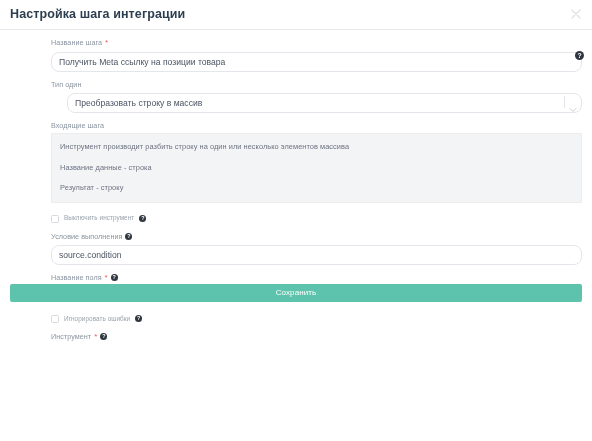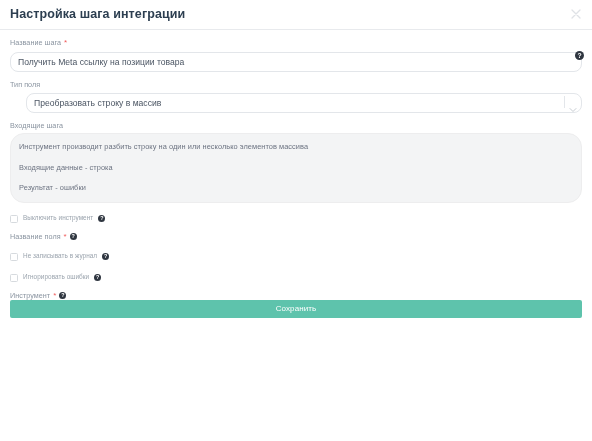--- a/index.html
+++ b/index.html
@@ -45,20 +45,21 @@
     height: 14px;
     cursor: pointer;
   }
   .close-icon svg { display: block; }
 
   
   .modal-body {
     position: relative;
     padding: 0 10px;
     box-sizing: border-box;
+    margin-left: 41px;
   }
   .top-help {
     position: absolute;
     right: 8px;
     top: 12px;
   }
 
   .field-block { margin-top: 9px; }
   .field-label {
     font-size: 7.2px;
@@ -101,21 +102,21 @@
     top: 7px;
     width: 8px;
     height: 6px;
     pointer-events: none;
   }
 
   
   .desc-panel {
     background: #f3f4f5;
     border: 1px solid #ededee;
-    border-radius: 14px;
+    border-radius: 0;
     padding: 9px 8px 10px 8px;
     box-sizing: border-box;
   }
   .desc-line {
     font-size: 7.4px;
     color: #6b7280;
     line-height: 1;
     margin-bottom: 13px;
     letter-spacing: 0.05px;
   }
@@ -167,21 +168,21 @@
     height: 9px;
     font-size: 6.8px;
     line-height: 9px;
   }
 
   
   .save-button {
     position: absolute;
     left: 10px;
     right: 10px;
-    bottom: 2px;
+    bottom: 18px;
     height: 18px;
     background: #5ec3ac;
     border: none;
     border-radius: 2px;
     color: #ffffff;
     font-family: "Liberation Sans", sans-serif;
     font-size: 8px;
     letter-spacing: 0.1px;
     cursor: pointer;
     line-height: 18px;
@@ -210,50 +211,57 @@
     <div class="field-block">
       <div class="field-label">
         <span>Название шага</span>
         <span class="req">*</span>
       </div>
       <input class="input" type="text" value="Получить Meta ссылку на позиции товара" style="">
     </div>
 
     <div class="field-block">
       <div class="field-label">
-        <span>Тип поля</span>
+        <span>Тип один</span>
       </div>
       <div class="select-wrap">
         <input class="input" type="text" value="Преобразовать строку в массив" style="">
         <span class="select-divider"></span>
         <span class="chevron">
           <svg width="8" height="6" viewBox="0 0 8 6" aria-hidden="true">
             <path d="M1 1.5 L4 4.5 L7 1.5" stroke="#c7ccd2" stroke-width="1" fill="none" stroke-linecap="round"></path>
           </svg>
         </span>
       </div>
     </div>
 
     <div class="field-block">
       <div class="field-label">
         <span>Входящие шага</span>
       </div>
       <div class="desc-panel">
         <div class="desc-line">Инструмент производит разбить строку на один или несколько элементов массива</div>
-        <div class="desc-line">Входящие данные - строка</div>
-        <div class="desc-line">Результат - ошибки</div>
+        <div class="desc-line">Название данные - строка</div>
+        <div class="desc-line">Результат - строку</div>
       </div>
     </div>
 
     <div class="check-row">
       <span class="checkbox"></span>
       <span class="check-label">Выключить инструмент</span>
       <span class="help-icon">?</span>
     </div>
 
+    <div class="field-block">
+      <div class="field-label">
+        <span>Условие выполнения</span>
+        <span class="help-icon">?</span>
+      </div>
+      <input class="input" type="text" value="source.condition" style="">
+    </div>
 
     <div class="field-block">
       <div class="field-label">
         <span>Название поля</span>
         <span class="req">*</span>
         <span class="help-icon">?</span>
       </div>
     </div>
 
     <div class="check-row">

